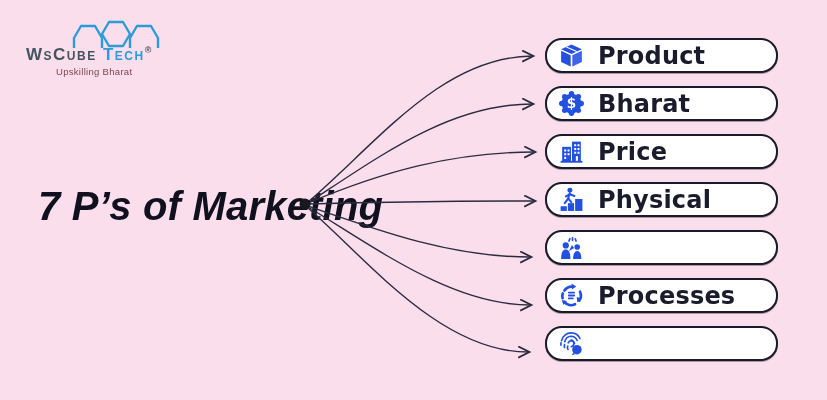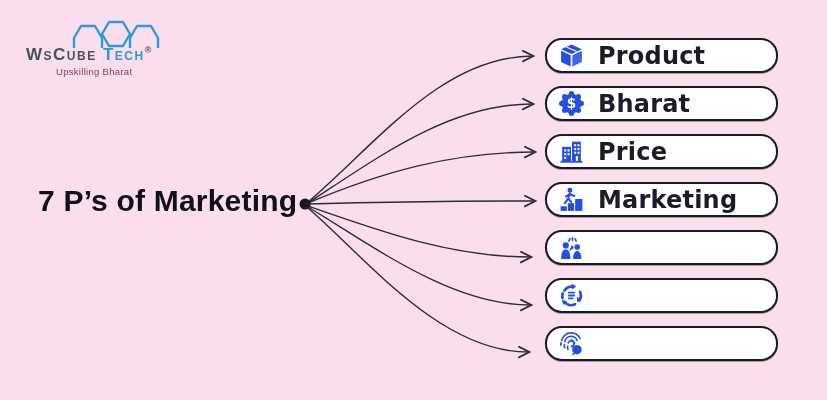--- a/index.html
+++ b/index.html
@@ -13,22 +13,23 @@
   .logo-hex{display:block;margin:0 auto 0 34px;}
   .logo-text{font-weight:bold;font-variant:small-caps;letter-spacing:1.5px;
     font-size:17px;line-height:1;margin-top:-2px;white-space:nowrap;}
   .logo-text .brand1{color:#44545f;}
   .logo-text .brand2{color:#2d9bd8;}
   .logo-text sup{font-size:9px;color:#44545f;letter-spacing:0;font-variant:normal;}
   .logo-tagline{font-size:9.5px;color:#7d4650;letter-spacing:.3px;margin-top:3px;margin-left:30px;}
   
   .title{
     position:absolute;left:38px;top:184px;
-    font-size:30px;font-weight:bold;color:#10101e;letter-spacing:.2px;
+    font-size:40px;font-weight:bold;color:#10101e;letter-spacing:.2px;
     white-space:nowrap;
+    font-style:italic;
   }
   
   .arrows{position:absolute;left:0;top:0;}
   
   .node{
     position:absolute;left:545px;width:233px;height:35px;
     background:#ffffff;border:2.5px solid #1a1a28;border-radius:17px;
     display:flex;align-items:center;gap:13px;padding-left:11px;box-sizing:border-box;
     box-shadow:0 1px 0 rgba(26,26,40,.35);
   }
@@ -145,21 +146,21 @@
       </g>
       <g fill="none" stroke="#2450e1" stroke-width="2" stroke-linecap="round" stroke-linejoin="round">
         <path d="M11.3,7 L9.6,12.5"></path>
         <path d="M9.6,12.5 L6.5,16.5"></path>
         <path d="M9.8,12 L12.8,15.5"></path>
         <path d="M11.4,8 L15.8,9.6"></path>
         <path d="M11.2,8.2 L7.6,10"></path>
       </g>
     </svg>
   </span>
-  <span class="nlabel">Marketing</span>
+  <span class="nlabel">Physical</span>
 </div>
 
 <div class="node" style="top:230px">
   <span class="nicon">
     <svg width="27" height="27" viewBox="0 0 26 26">
       <g fill="#2450e1">
         <circle cx="7.5" cy="11" r="3"></circle>
         <circle cx="18.5" cy="12.5" r="2.7"></circle>
         <path d="M3,24 C3,17.5 5,15 7.5,15 C10,15 12,17.5 12,24 Z"></path>
         <path d="M14.5,24 C14.5,18.5 16.3,16.3 18.5,16.3 C20.7,16.3 22.5,18.5 22.5,24 Z"></path>
@@ -188,20 +189,21 @@
         <path d="M22.8,16 L18.6,19.4 L18,14.4 Z"></path>
         <path d="M3.6,17.4 L8.6,18.4 L5.2,22.2 Z"></path>
       </g>
       <g stroke="#2450e1" stroke-width="1.8" stroke-linecap="round" fill="none">
         <path d="M10.4,10.2 L15.6,10.2"></path>
         <path d="M10.4,13 L15.6,13"></path>
         <path d="M10.4,15.8 L14.2,15.8"></path>
       </g>
     </svg>
   </span>
+  <span class="nlabel">Processes</span>
 </div>
 
 <div class="node" style="top:326px">
   <span class="nicon">
     <svg width="27" height="27" viewBox="0 0 26 26">
       <g fill="none" stroke="#2450e1" stroke-width="1.6" stroke-linecap="round">
         <path d="M3.4,10.2 A9.4,9.4 0 0 1 12.6,2.8 A9.4,9.4 0 0 1 21.2,8.2"></path>
         <path d="M2.8,14.6 A10.2,10.2 0 0 1 2.9,12.4"></path>
         <path d="M6.6,11.2 A6.4,6.4 0 0 1 12.6,6 A6.4,6.4 0 0 1 18.4,10"></path>
         <path d="M6.3,16.8 A6.6,6.6 0 0 1 6.2,14"></path>

